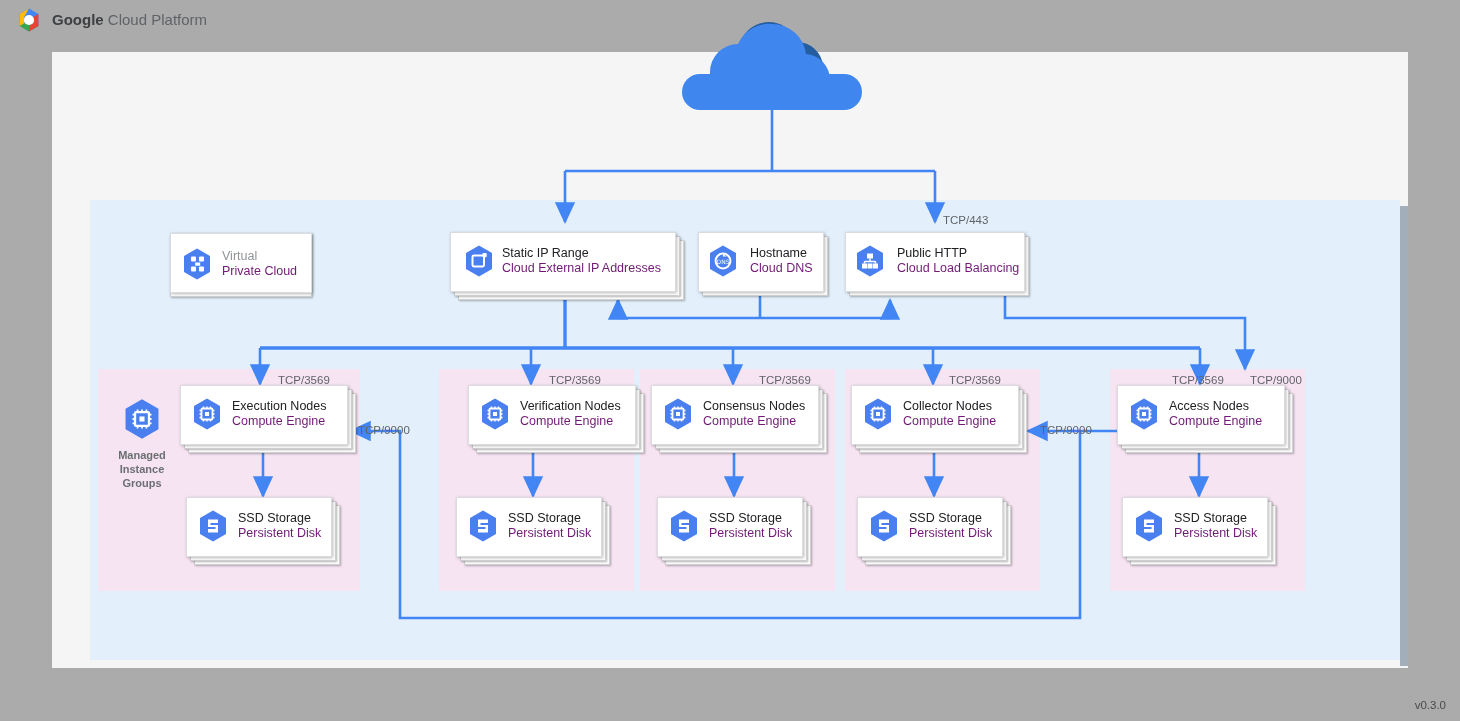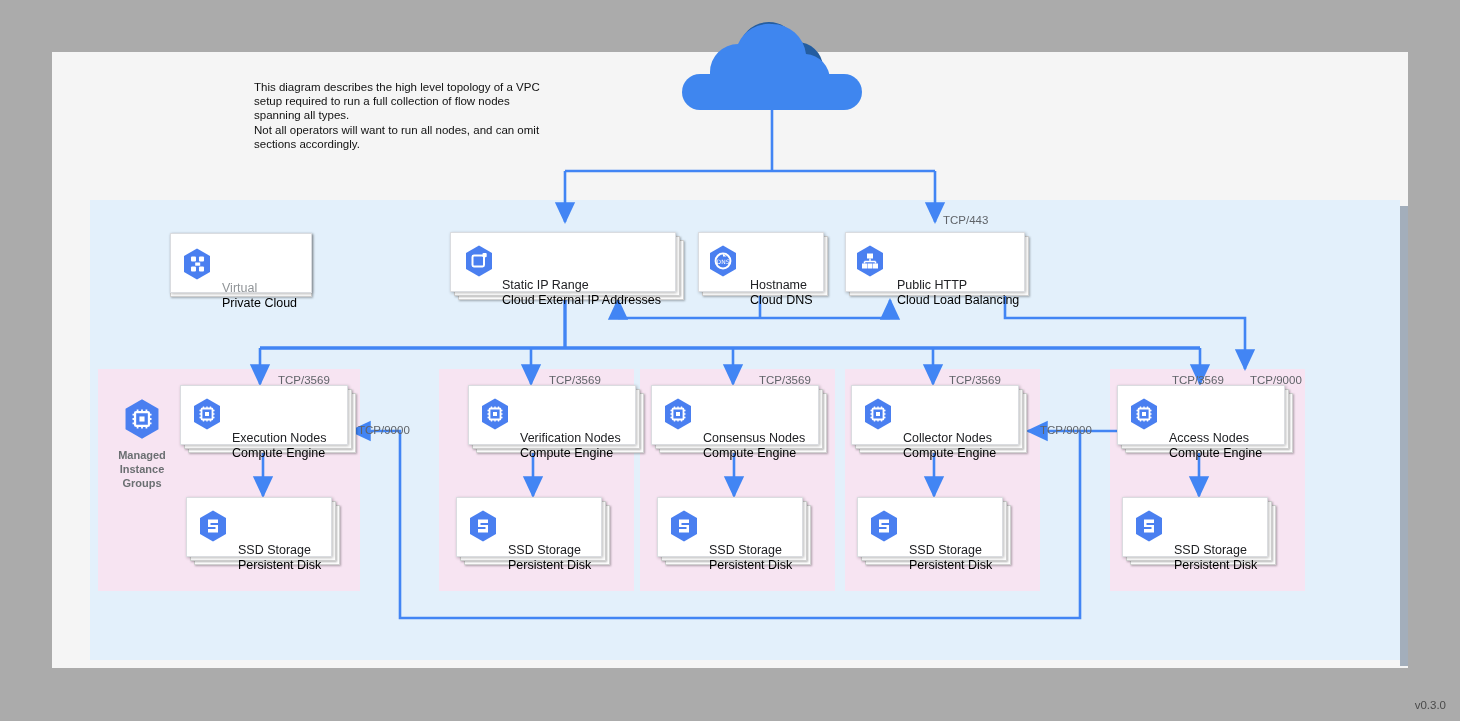--- a/index.html
+++ b/index.html
@@ -31,44 +31,52 @@
   
   .grp{position:absolute;background:#f7e4f2;}
 
   
   .card{position:absolute;}
   .card .s2,.card .s1{position:absolute;left:0;top:0;background:#fff;border:1px solid #d0d0d0;
         box-shadow:1px 1px 2px rgba(0,0,0,.30);}
   .card .face{position:absolute;left:0;top:0;background:#fff;border:1px solid #dadce0;
         box-shadow:1px 1px 3px rgba(0,0,0,.28);}
   .card .ico{position:absolute;left:12px;top:50%;transform:translateY(-50%);width:30px;height:33px;}
-  .card .txt{position:absolute;left:52px;top:50%;transform:translateY(-50%);line-height:15px;margin-top:32px;}
+  .card .txt{position:absolute;left:52px;top:50%;transform:translateY(-50%);line-height:15px;}
   .card .t1{font-size:12.5px;color:#202124;white-space:nowrap;}
-  .card .t2{font-size:12.5px;color:#000000;white-space:nowrap;}
+  .card .t2{font-size:12.5px;color:#701a75;white-space:nowrap;}
   .card.muted .t1{color:#919598;}
 
   .grp-label{position:absolute;text-align:center;font-size:11px;line-height:14px;color:#6b6f72;font-weight:bold;}
   .grp-ico{position:absolute;width:38px;height:42px;}
 
   .netlabel{position:absolute;font-size:11.5px;color:#5f6368;white-space:nowrap;}
 
   .version{position:absolute;right:14px;bottom:10px;font-size:11.5px;color:#4a4a4a;}
 
   svg.wires{position:absolute;left:0;top:0;width:1460px;height:721px;pointer-events:none;}
 </style>
 </head>
 <body>
 
 <div id="root">
 
+  <div class="brandbar">
+    <svg class="brand-logo" viewBox="0 0 26 26">
+      <path d="M13 1.6 L22.4 7 L22.4 19 L13 24.4 L3.6 19 L3.6 7 Z" fill="#4285f4"></path>
+      <path d="M13 1.6 L3.6 7 L3.6 19 L8.3 21.7 L8.3 9.7 Z" fill="#fbbc05"></path>
+      <path d="M3.6 19 L13 24.4 L22.4 19 L17.7 16.3 L8.3 16.3 Z" fill="#34a853"></path>
+      <path d="M22.4 7 L22.4 19 L13 24.4 L13 19 L17.7 16.3 L17.7 9.7 Z" fill="#ea4335"></path>
+      <circle cx="13" cy="13" r="5.1" fill="#ffffff"></circle>
+    </svg>
+    <div class="brand-text"><span class="b">Google</span><span> Cloud Platform</span></div>
+  </div>
 
   <div class="canvas"></div>
 
-  <div class="desc" style="white-space:pre-line;">This diagram describes the high level topology of a VPC setup required to run a full collection of flow nodes spanning all types.
-Not all operators will want to run all nodes, and can omit sections accordingly.</div>
 
   <div class="vpc-shadow"></div>
   <div class="vpc"></div>
 
   <div class="grp" style="left:98px;top:369px;width:262px;height:222px;"></div>
   <div class="grp" style="left:439px;top:369px;width:195px;height:222px;"></div>
   <div class="grp" style="left:640px;top:369px;width:195px;height:222px;"></div>
   <div class="grp" style="left:845px;top:369px;width:195px;height:222px;"></div>
   <div class="grp" style="left:1110px;top:369px;width:195px;height:222px;"></div>
 

